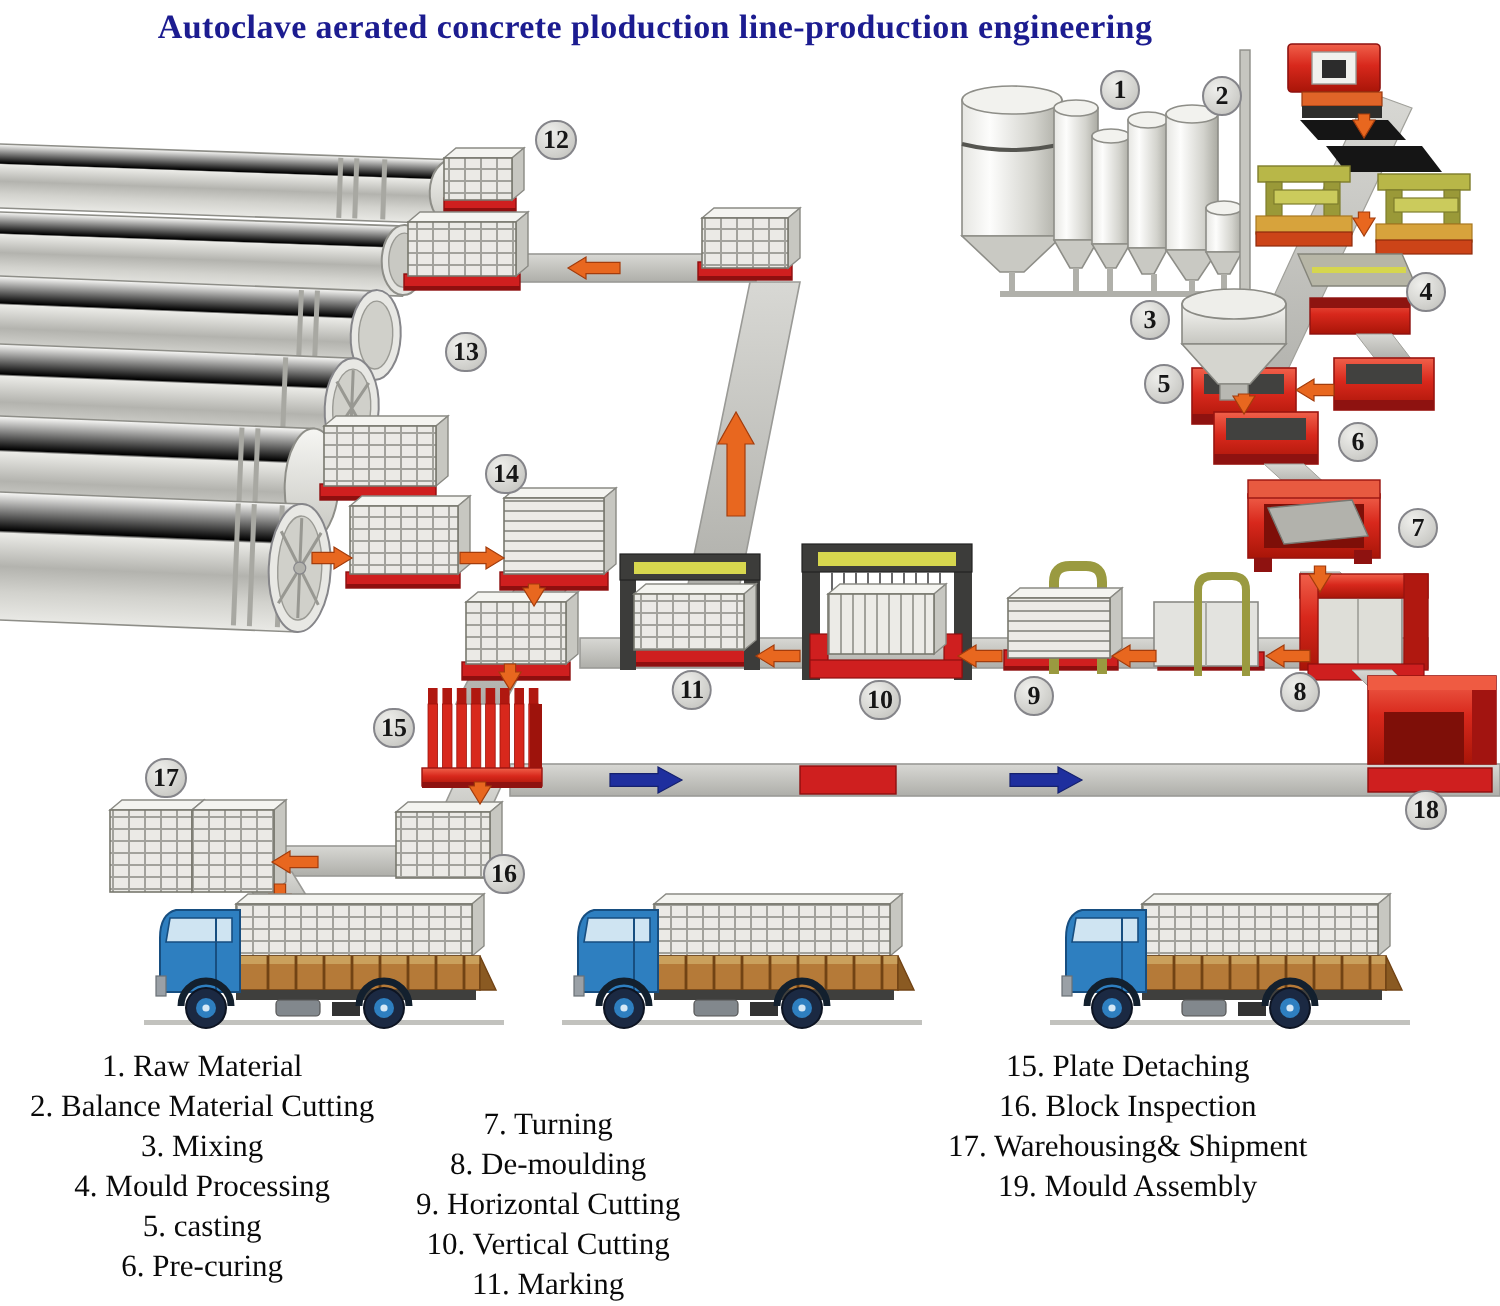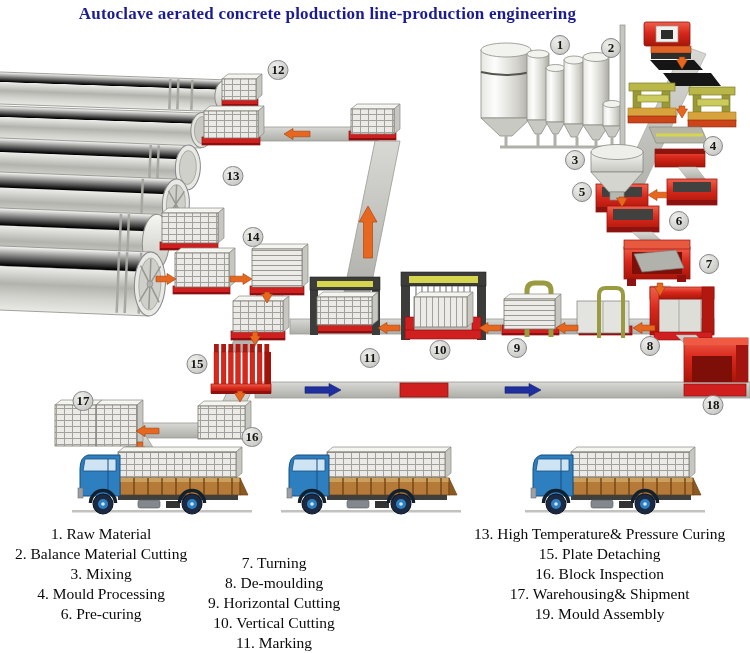--- a/index.html
+++ b/index.html
@@ -506,49 +506,49 @@
         <div class="badge" style="left: 560px; top: 45px;">1</div>
         <div class="badge" style="left: 611px; top: 48px;">2</div>
         <div class="badge" style="left: 575px; top: 160px;">3</div>
         <div class="badge" style="left: 713px; top: 146px;">4</div>
         <div class="badge" style="left: 582px; top: 192px;">5</div>
         <div class="badge" style="left: 679px; top: 221px;">6</div>
         <div class="badge" style="left: 709px; top: 264px;">7</div>
         <div class="badge" style="left: 650px; top: 346px;">8</div>
         <div class="badge" style="left: 517px; top: 348px;">9</div>
         <div class="badge" style="left: 440px; top: 350px;">10</div>
-        <div class="badge" style="left: 346px; top: 358px; margin-left: 24px;">11</div>
+        <div class="badge" style="left: 346px; top: 345px;">11</div>
         <div class="badge" style="left: 278px; top: 70px;">12</div>
         <div class="badge" style="left: 233px; top: 176px;">13</div>
         <div class="badge" style="left: 253px; top: 237px;">14</div>
         <div class="badge" style="left: 197px; top: 364px;">15</div>
         <div class="badge" style="left: 252px; top: 437px;">16</div>
-        <div class="badge" style="left: 83px; top: 401px;">17</div>
+        <div class="badge" style="left: 83px; top: 389px;">17</div>
         <div class="badge" style="left: 713px; top: 405px;">18</div>
       </div>
   </div>
 
   <div class="title">Autoclave aerated concrete ploduction line-production engineering</div>
 
   <div class="legend" id="legend">
       <div class="legend-col">
         <div class="legend-item">1. Raw Material</div>
         <div class="legend-item">2. Balance Material Cutting</div>
         <div class="legend-item">3. Mixing</div>
         <div class="legend-item">4. Mould Processing</div>
+        <div class="legend-item">5. casting</div>
         <div class="legend-item">6. Pre-curing</div>
       </div>
       <div class="legend-col">
         <div class="legend-item">7. Turning</div>
         <div class="legend-item">8. De-moulding</div>
         <div class="legend-item">9. Horizontal Cutting</div>
         <div class="legend-item">10. Vertical Cutting</div>
         <div class="legend-item">11. Marking</div>
       </div>
       <div class="legend-col">
-        <div class="legend-item">13. High Temperature&amp; Pressure Curing</div>
         <div class="legend-item">15. Plate Detaching</div>
         <div class="legend-item">16. Block Inspection</div>
         <div class="legend-item">17. Warehousing&amp; Shipment</div>
         <div class="legend-item">19. Mould Assembly</div>
       </div>
     </div>
 </div>
 
 </body></html>

